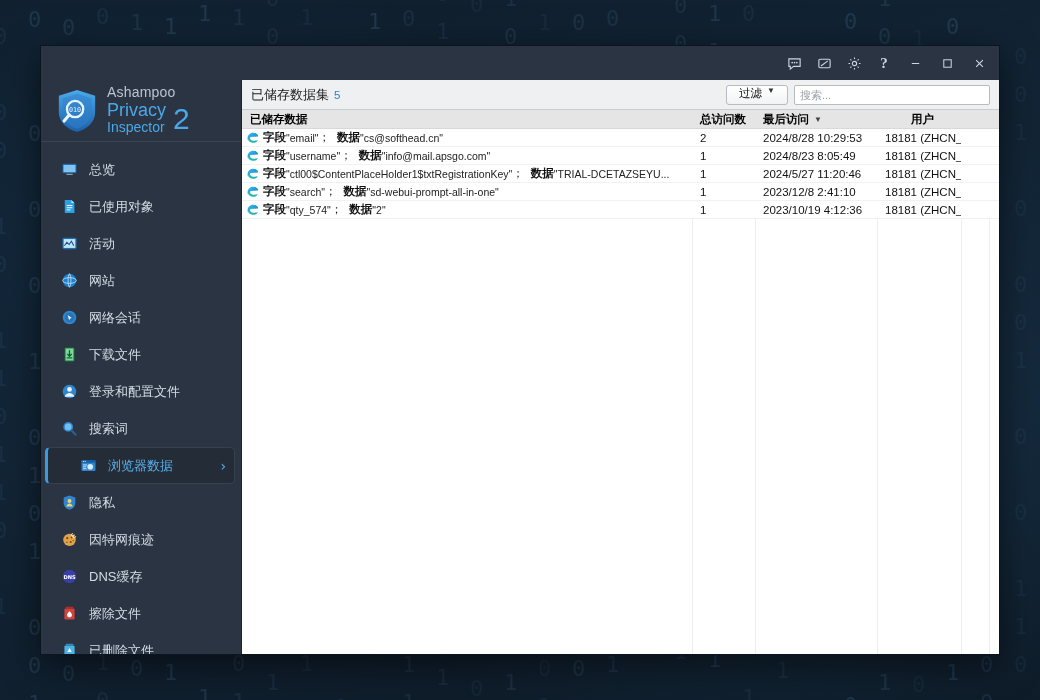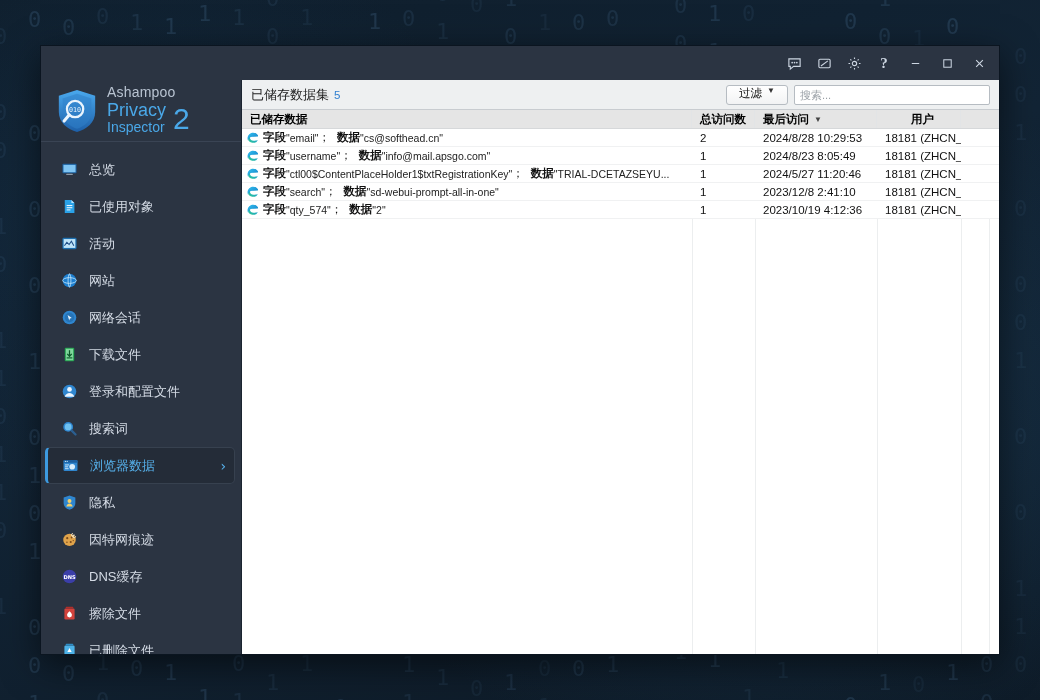--- a/index.html
+++ b/index.html
@@ -118,21 +118,21 @@
     width: 20px; height: 20px; flex: 0 0 20px;
     margin-right: 10px;
     display:flex; align-items:center; justify-content:center;
   }
   .nav-item .nav-lb { white-space: nowrap; }
   .nav-item.active {
     background: #242c38;
     color: #56b0ea;
     border: 1px solid #37414f;
     border-left: 3px solid #3d9ae0;
-    padding-left: 12px;
+    padding-left: 30px;
   }
   .nav-item.active .nav-chevron {
     margin-left: auto; color: #56b0ea; font-size: 14px;
     font-family:"DejaVu Sans", sans-serif;
   }
 
   
   #content {
     flex: 1; min-width: 0;
     background: #eef0f1;

